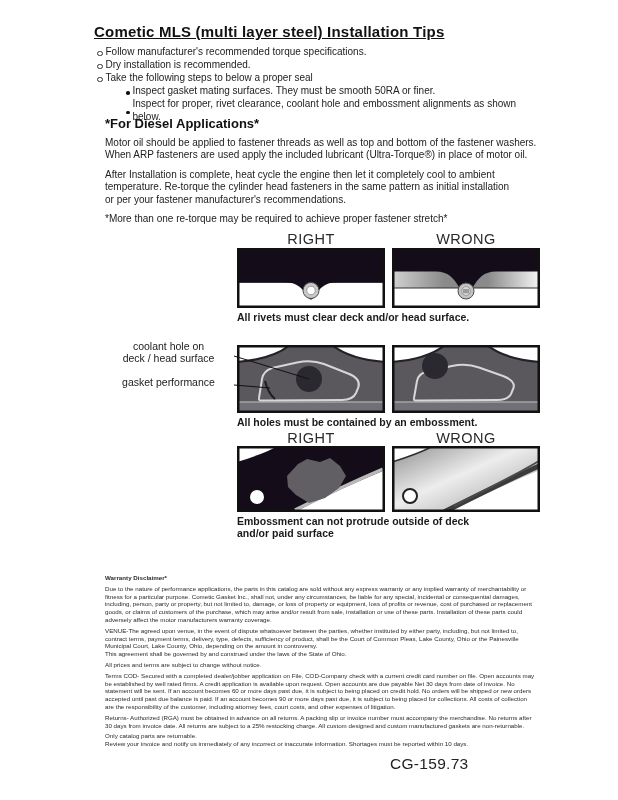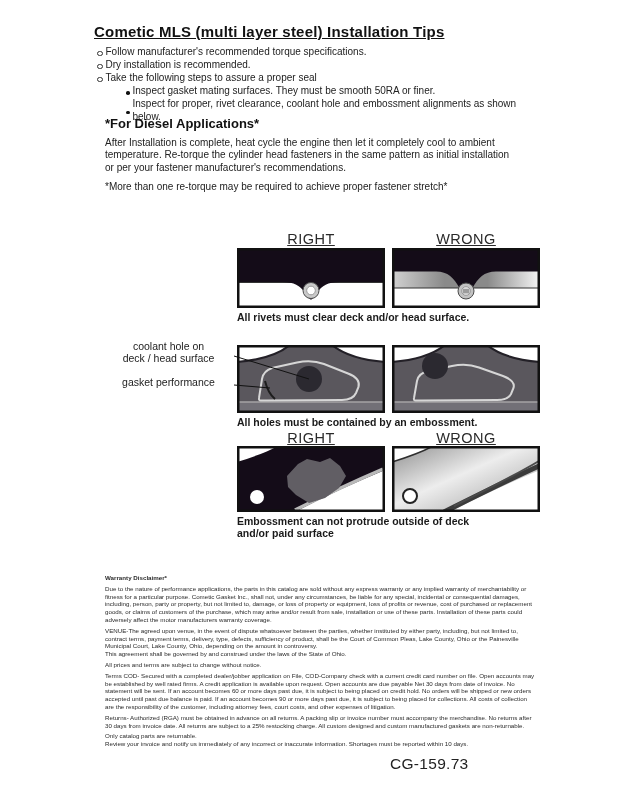--- a/index.html
+++ b/index.html
@@ -19,21 +19,21 @@
   .b-row{display:flex;align-items:center;font-size:10px;line-height:13px;color:#222;}
   .b-dot{width:3.5px;height:3.5px;border:1px solid #333;border-radius:50%;margin:4px 3px 0 0;flex:none;}
   .sub{margin-left:28px;}
   .s-dot{width:3.5px;height:3.5px;background:#111;border-radius:50%;margin:4.5px 3px 0 1px;flex:none;}
 
   .diesel{left:105px;top:118px;width:445px;font-size:10px;line-height:12.5px;color:#222;}
   .diesel-h{font-size:13px;font-weight:bold;margin:0 0 6px 0;color:#111;}
   .diesel p{margin:0 0 7px 0;white-space:pre-line;}
 
   
-  .dg-label{width:148px;text-align:center;font-size:14.5px;letter-spacing:.5px;color:#2a2a2a;text-decoration:underline;}
+  .dg-label{width:148px;text-align:center;font-size:14.5px;letter-spacing:.5px;color:#2a2a2a;}
   .dg-caption{font-size:10.5px;font-weight:bold;color:#1a1a1a;width:310px;line-height:12px;}
   .anno{font-size:10.5px;line-height:11.5px;text-align:center;width:127px;left:105px;color:#222;}
   .dg-svg{display:block;}
   .leader{pointer-events:none;z-index:5;}
 
   
   .disc{left:105px;top:574px;width:485px;font-size:6.2px;line-height:7.8px;color:#2a2a2a;}
   .disc-h{font-weight:bold;margin:0 0 3px 0;}
   .disc p{white-space:pre-line;margin:0 0 3px 0;}
   .disc p.tight{margin:0;}
@@ -49,34 +49,36 @@
   <div class="b-row">
     <span class="b-dot"></span>
     <span>Follow manufacturer's recommended torque specifications.</span>
   </div>
   <div class="b-row">
     <span class="b-dot"></span>
     <span>Dry installation is recommended.</span>
   </div>
   <div class="b-row">
     <span class="b-dot"></span>
-    <span>Take the following steps to assure a proper seal</span>
+    <span>Take the following steps to below a proper seal</span>
   </div>
   <div class="b-row sub">
     <span class="s-dot"></span>
     <span>Inspect gasket mating surfaces.  They must be smooth 50RA or finer.</span>
   </div>
   <div class="b-row sub">
     <span class="s-dot"></span>
     <span>Inspect for proper, rivet clearance, coolant hole and embossment alignments as shown below.</span>
   </div>
 </div>
 
 <div class="abs diesel">
   <div class="diesel-h">*For Diesel Applications*</div>
+  <p>Motor oil should be applied to fastener threads as well as top and bottom of the fastener washers.
+When ARP fasteners are used apply the included lubricant (Ultra-Torque®) in place of motor oil.</p>
   <p>After Installation is complete, heat cycle the engine then let it completely cool to ambient
 temperature. Re-torque the cylinder head fasteners in the same pattern as initial installation
 or per your fastener manufacturer's recommendations.</p>
   <p>*More than one re-torque may be required to achieve proper fastener stretch*</p>
 </div>
 
 <div class="abs dg-label" style="left:237px;top:231px">RIGHT</div>
 <div class="abs dg-label" style="left:392px;top:231px">WRONG</div>
 
 <svg class="abs dg-svg" style="left:237px;top:248px" width="148" height="60" viewBox="0 0 148 60">

